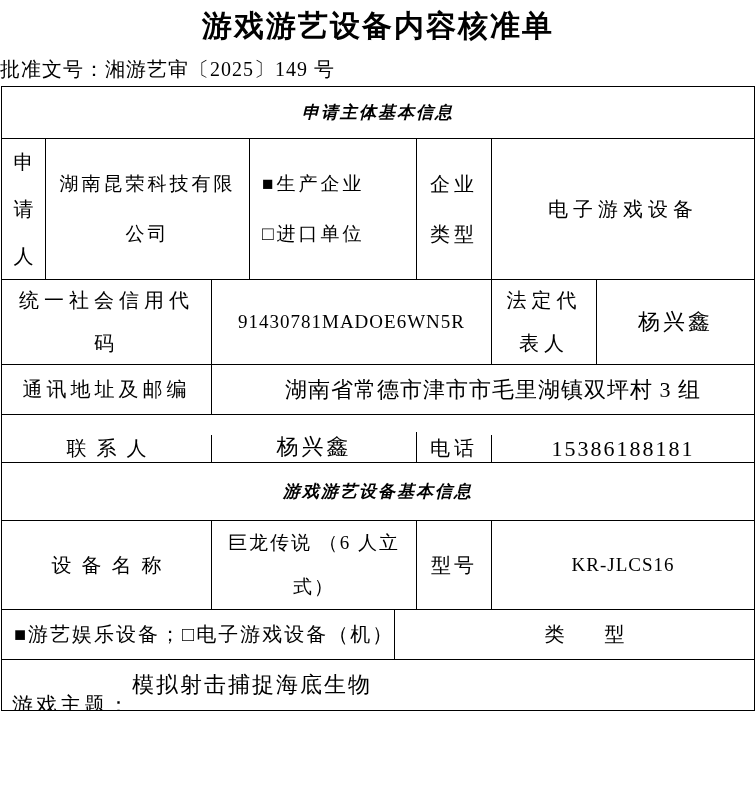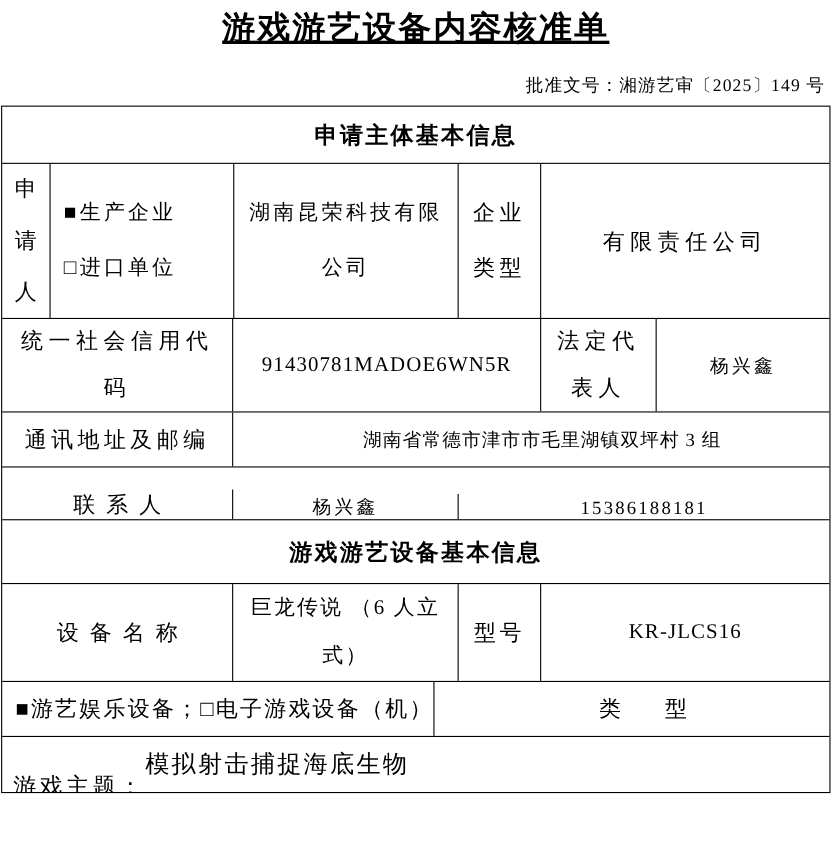--- a/index.html
+++ b/index.html
@@ -13,27 +13,26 @@
     font-family: "Liberation Serif", "DejaVu Serif", serif;
     overflow: hidden;
     padding-top: 8px;
   }
   .doc-title {
     text-align: center;
     font-size: 30px;
     font-weight: bold;
     letter-spacing: 2px;
     line-height: 36px;
-    text-decoration: underline;
   }
   .approval-line {
-    text-align: right;
-    font-size: 16px;
+    text-align: left;
+    font-size: 20px;
     letter-spacing: 1px;
-    margin-top: 23px;
+    margin-top: 13px;
     margin-bottom: 5px;
     padding-right: 6px;
     line-height: 24px;
   }
   .form-table {
     width: 754px;
     margin-left: 1px;
     border: 1px solid #000000;
   }
   .row { display: flex; border-bottom: 1px solid #000000; }
@@ -54,29 +53,30 @@
   .h50 { height: 50px; gap: 20px; } .h48 { height: 48px; align-items: flex-end; } .h58 { height: 58px; }
   .h89 { height: 89px; } .h49 { height: 49px; }
   
   .w44 { width: 44px; } .w167 { width: 167px; } .w204 { width: 204px; }
   .w75 { width: 75px; } .w210 { width: 210px; } .w280 { width: 280px; }
   .w105 { width: 105px; } .w205 { width: 205px; }
   
   .sec-header {
     font-family: "Liberation Sans", "DejaVu Sans", sans-serif;
     font-weight: bold;
-    font-size: 21px;
+    font-size: 17px;
     letter-spacing: 2px;
+    font-style: italic;
   }
   .ml { white-space: pre-line; }
   .lh47 { line-height: 47px; }
   .lh50 { line-height: 50px; }
   .lh43 { line-height: 43px; }
   .lh44 { line-height: 44px; }
-  .fs18 { font-size: 17px; }
+  .fs18 { font-size: 22px; }
   .fs19 { font-size: 19px; }
   .ls1 { letter-spacing: 1px; }
   .ls2 { letter-spacing: 2px; }
   .ls3 { letter-spacing: 3px; }
   .ls4 { letter-spacing: 4px; }
   .ls5 { letter-spacing: 5px; }
   .ls10 { letter-spacing: 10px; text-indent: 10px; }
   .pad12 { padding-left: 12px; }
   .theme-row { padding-left: 10px; }
   .theme-label { font-size: 21px; letter-spacing: 3px; margin-top: 40px; }
@@ -95,46 +95,47 @@
   <div class="form-table">
 
     <div class="row h52">
       <div class="cell sec-header">申请主体基本信息</div>
     </div>
 
     <div class="row h141">
       <div class="cell w44 ml lh47">申
 请
 人</div>
+      <div class="cell w204 ml lh50 fs19 ls3">湖南昆荣科技有限
+公司</div>
       <div class="cell w167 ml lh50 left pad12 fs19 ls3">■生产企业
 □进口单位</div>
-      <div class="cell w204 ml lh50 fs19 ls3">湖南昆荣科技有限
-公司</div>
       <div class="cell w75 ml lh50 ls4">企业
 类型</div>
-      <div class="cell ls5">有限责任公司</div>
+      <div class="cell ls5">电子游戏设备</div>
     </div>
 
     <div class="row h85">
       <div class="cell w210 ml lh43 ls5">统一社会信用代
 码</div>
       <div class="cell w280 fs19 ls1 nowrap">91430781MADOE6WN5R</div>
       <div class="cell w105 ml lh43 ls5">法定代
 表人</div>
       <div class="cell fs18 ls3">杨兴鑫</div>
     </div>
 
     <div class="row h50">
       <div class="cell w210 ls4 nowrap">通讯地址及邮编</div>
       <div class="cell fs18 ls1 nowrap">湖南省常德市津市市毛里湖镇双坪村 3 组</div>
     </div>
 
     <div class="row h48">
       <div class="cell w210 ls10">联系人</div>
       <div class="cell w205 fs18 ls3">杨兴鑫</div>
+      <div class="cell w75 ls4">电话</div>
       <div class="cell fs18 ls2">15386188181</div>
     </div>
 
     <div class="row h58">
       <div class="cell sec-header">游戏游艺设备基本信息</div>
     </div>
 
     <div class="row h89">
       <div class="cell w210 ls10">设备名称</div>
       <div class="cell w205 ml lh44 fs19 ls2">巨龙传说 （6 人立

